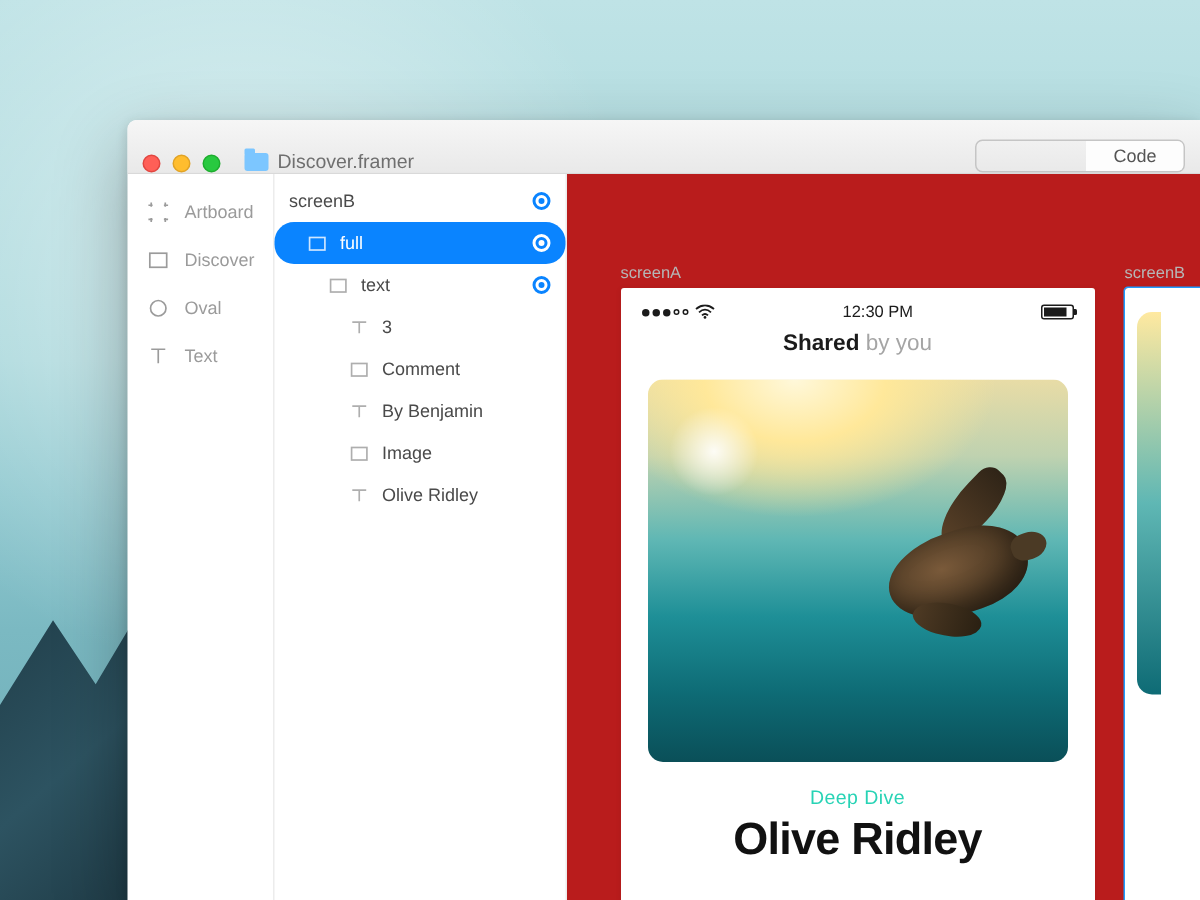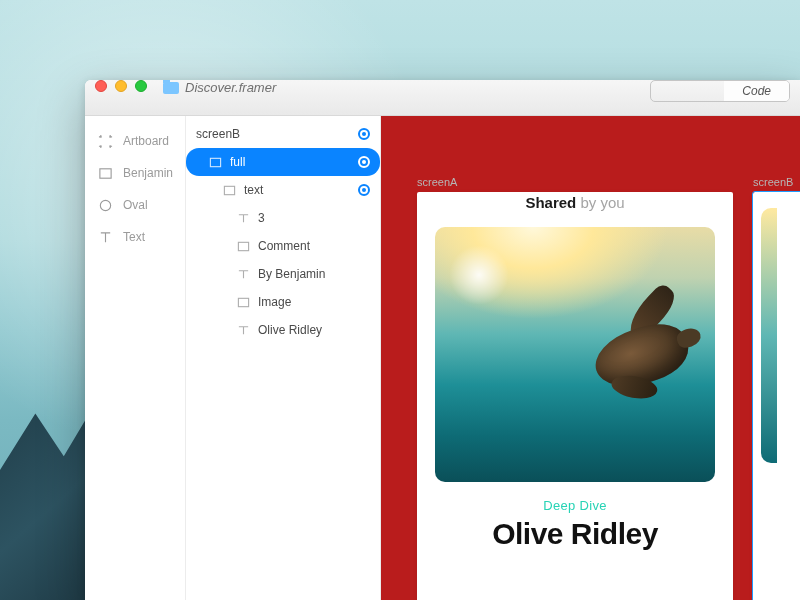--- a/index.html
+++ b/index.html
@@ -25,24 +25,23 @@
     border-top-left-radius: 6px;
     box-shadow: 0 18px 48px rgba(0,0,0,0.30), 0 2px 8px rgba(0,0,0,0.15);
     display: flex; flex-direction: column;
     overflow: hidden;
   }
 
   .titlebar {
     height: 36px; flex: 0 0 36px;
     background: linear-gradient(#f6f6f6, #e9e9e9);
     border-bottom: 1px solid #d9d9d9;
-    display: flex; align-items: flex-start;
+    display: flex; align-items: flex-end;
     padding: 0 10px;
     gap: 8px;
-    font-style: italic;
   }
   .traffic { display: flex; gap: 8px; align-items: center; }
   .tl { width: 12px; height: 12px; border-radius: 50%; }
   .tl.red { background: #ff5f57; border: 1px solid #e14640; }
   .tl.yel { background: #ffbd2e; border: 1px solid #e1a325; }
   .tl.grn { background: #28c940; border: 1px solid #1dad2e; }
   .doc { display: flex; align-items: center; gap: 6px; margin-left: 8px; color: #6f6f6f; font-size: 13px; }
   .doc .folder {
     width: 16px; height: 12px; background: #7cc6ff; border-radius: 2px; position: relative;
   }
@@ -189,21 +188,21 @@
             </svg>
         </span>
         <span>Artboard</span>
       </div>
       <div class="tool">
         <span class="ico">
           <svg viewBox="0 0 16 16">
               <rect x="2" y="3" width="12" height="10"></rect>
             </svg>
         </span>
-        <span>Benjamin</span>
+        <span>Discover</span>
       </div>
       <div class="tool">
         <span class="ico">
           <svg viewBox="0 0 16 16">
               <circle cx="8" cy="8" r="5.5"></circle>
             </svg>
         </span>
         <span>Oval</span>
       </div>
       <div class="tool">
@@ -286,20 +285,39 @@
             </svg>
           </span>
         <span>Olive Ridley</span>
       </div>
     </div>
 
     <div class="canvas">
       <div class="artlabel" style="left:36px; top:60px;">screenA</div>
 
       <div class="artboard" style="left:36px; top:76px; width:316px; height:560px;">
+        <div class="phone-status">
+          <div style="display:flex;align-items:center">
+            <div class="dots">
+              <span></span>
+                <span></span>
+                <span></span>
+                <span class="hollow"></span>
+                <span class="hollow"></span>
+            </div>
+            <svg class="wifi" width="14" height="10" viewBox="0 0 14 10">
+                <path d="M1 3 Q7 -2 13 3 M3 5.2 Q7 1.6 11 5.2 M5 7.3 Q7 5.4 9 7.3" fill="none" stroke="#1b1b1b" stroke-width="1.2"></path>
+                <circle cx="7" cy="8.6" r="0.9" fill="#1b1b1b"></circle>
+              </svg>
+          </div>
+          <div style="font-weight:500">12:30 PM</div>
+          <div class="batt">
+              <div class="fill"></div>
+            </div>
+        </div>
         <div class="shared">
           <b>Shared</b><span class="light"> by you</span>
         </div>
         <div class="card">
           <div class="flare"></div>
           <div class="turtle">
             <div class="fin1"></div>
               <div class="bodyT"></div>
               <div class="fin2"></div>
               <div class="head"></div>

